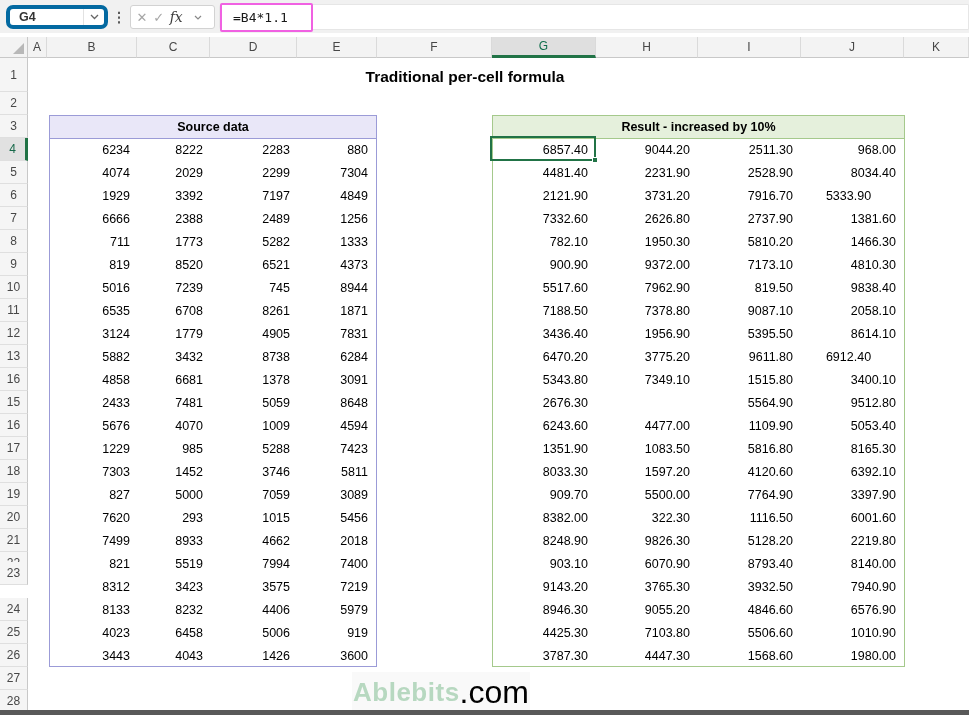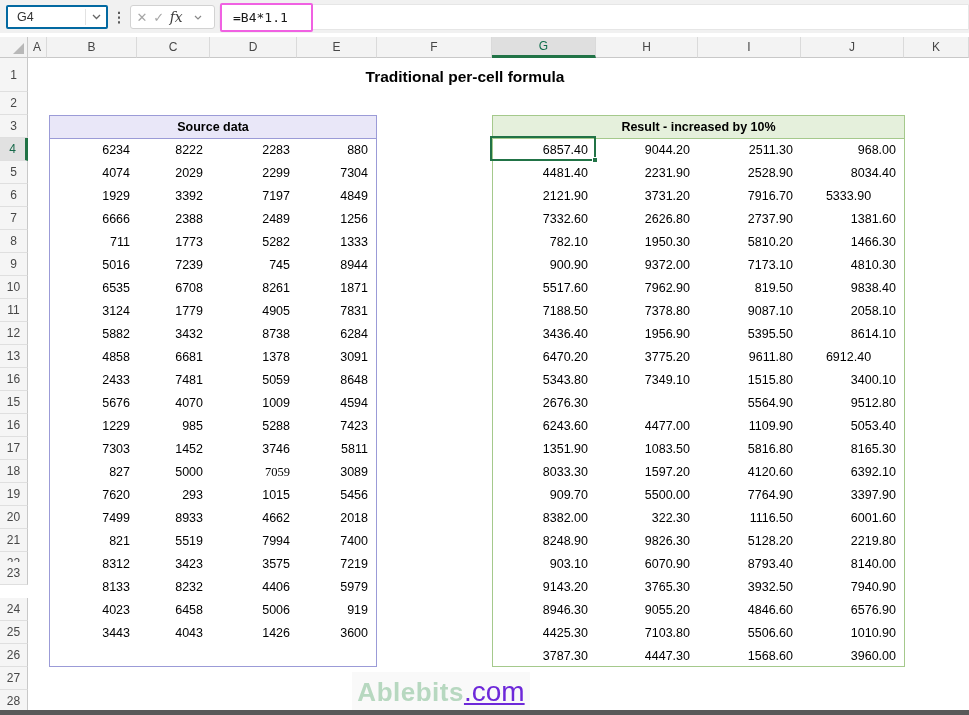--- a/index.html
+++ b/index.html
@@ -2,21 +2,21 @@
 <html><head>
 <meta charset="utf-8">
 <style>
   * { margin:0; padding:0; box-sizing:border-box; }
   body { font-family:"Liberation Sans", sans-serif; background:#fff; }
   .screen { position:relative; width:969px; height:715px; background:#fff; overflow:hidden; }
 
   
   .topbar { position:absolute; left:0; top:0; width:969px; height:33px; background:#f1f1f1; }
   .name-box { position:absolute; left:6px; top:5px; width:102px; height:24px; background:#fff;
-    border:2px solid #0369a1; border-radius:2px; display:flex; align-items:center; }
+    border:4px solid #0369a1; border-radius:7px; display:flex; align-items:center;font-weight:bold; }
   .nb-text { padding-left:9px; font-size:12.5px; color:#333; flex:1; }
   .nb-sep { width:1px; height:16px; background:#e2e2e2; }
   .chev { width:20px; display:flex; align-items:center; justify-content:center; }
   .dots { position:absolute; left:112px; top:5px; width:14px; height:24px; color:#5a5a5a;
     font-size:14px; display:flex; align-items:center; justify-content:center; font-weight:bold; }
   .fx-group { position:absolute; left:130px; top:5px; width:85px; height:24px; background:#fff;
     border:1px solid #d2d2d2; border-radius:3px; display:flex; align-items:center; justify-content:space-evenly; }
   .ic-cancel { color:#a6a6a6; font-size:13px; }
   .ic-check { color:#a6a6a6; font-size:13px; }
   .ic-fx { color:#3c3c3c; font-size:14px; font-style:italic; font-family:"DejaVu Serif", serif; }
@@ -53,21 +53,21 @@
   .cell { font-size:12.5px; color:#000; text-align:right; padding-right:8px; line-height:23px; overflow:hidden; }
 
   .selection { position:absolute; left:490px; top:136px; width:106px; height:25px;
     border:2px solid #217346; pointer-events:auto; }
   .handle { position:absolute; right:-4px; bottom:-4px; width:6px; height:6px; background:#217346;
     border:1px solid #fff; display:block; }
 
   .watermark { position:absolute; left:352px; top:672px; width:178px; height:40px; background:#f9f9f9;
     display:flex; align-items:center; justify-content:center; }
   .wm-b { font-size:26px; font-weight:bold; color:#b7d8c0; letter-spacing:0.5px; }
-  .wm-s { font-size:28px; color:#6d28d9;text-decoration:underline; }
+  .wm-s { font-size:32px; color:#000000; }
   .bottombar { position:absolute; left:0; top:710px; width:969px; height:5px; background:#595959; }
 </style>
 </head>
 <body>
 
 <div class="screen">
 
   <div class="topbar">
     <div class="name-box">
       <span class="nb-text">G4</span>
@@ -171,20 +171,26 @@
         <div class="cell" style="width: 87px;">2489</div>
         <div class="cell" style="flex: 1 1 0%;">1256</div>
       </div>
       <div class="rb-row">
         <div class="cell" style="width: 88px;">711</div>
         <div class="cell" style="width: 73px;">1773</div>
         <div class="cell" style="width: 87px;">5282</div>
         <div class="cell" style="flex: 1 1 0%;">1333</div>
       </div>
       <div class="rb-row">
+        <div class="cell" style="width: 88px;">819</div>
+        <div class="cell" style="width: 73px;">8520</div>
+        <div class="cell" style="width: 87px;">6521</div>
+        <div class="cell" style="flex: 1 1 0%;">4373</div>
+      </div>
+      <div class="rb-row">
         <div class="cell" style="width: 88px;">5016</div>
         <div class="cell" style="width: 73px;">7239</div>
         <div class="cell" style="width: 87px;">745</div>
         <div class="cell" style="flex: 1 1 0%;">8944</div>
       </div>
       <div class="rb-row">
         <div class="cell" style="width: 88px;">6535</div>
         <div class="cell" style="width: 73px;">6708</div>
         <div class="cell" style="width: 87px;">8261</div>
         <div class="cell" style="flex: 1 1 0%;">1871</div>
@@ -227,21 +233,21 @@
       </div>
       <div class="rb-row">
         <div class="cell" style="width: 88px;">7303</div>
         <div class="cell" style="width: 73px;">1452</div>
         <div class="cell" style="width: 87px;">3746</div>
         <div class="cell" style="flex: 1 1 0%;">5811</div>
       </div>
       <div class="rb-row">
         <div class="cell" style="width: 88px;">827</div>
         <div class="cell" style="width: 73px;">5000</div>
-        <div class="cell" style="width: 87px; font-family: Liberation Serif, serif;">7059</div>
+        <div class="cell" style="width: 87px;">7059</div>
         <div class="cell" style="flex: 1 1 0%;">3089</div>
       </div>
       <div class="rb-row">
         <div class="cell" style="width: 88px;">7620</div>
         <div class="cell" style="width: 73px;">293</div>
         <div class="cell" style="width: 87px;">1015</div>
         <div class="cell" style="flex: 1 1 0%;">5456</div>
       </div>
       <div class="rb-row">
         <div class="cell" style="width: 88px;">7499</div>
@@ -412,21 +418,21 @@
       <div class="rb-row">
         <div class="cell" style="width: 103px;">4425.30</div>
         <div class="cell" style="width: 102px;">7103.80</div>
         <div class="cell" style="width: 103px;">5506.60</div>
         <div class="cell" style="flex: 1 1 0%;">1010.90</div>
       </div>
       <div class="rb-row">
         <div class="cell" style="width: 103px;">3787.30</div>
         <div class="cell" style="width: 102px;">4447.30</div>
         <div class="cell" style="width: 103px;">1568.60</div>
-        <div class="cell" style="flex: 1 1 0%;">3960.00</div>
+        <div class="cell" style="flex: 1 1 0%;">1980.00</div>
       </div>
     </div>
 
   <div class="selection">
     <i class="handle"></i>
   </div>
 
   <div class="watermark">
     <span class="wm-b">Ablebits</span>
       <span class="wm-s">.com</span>

